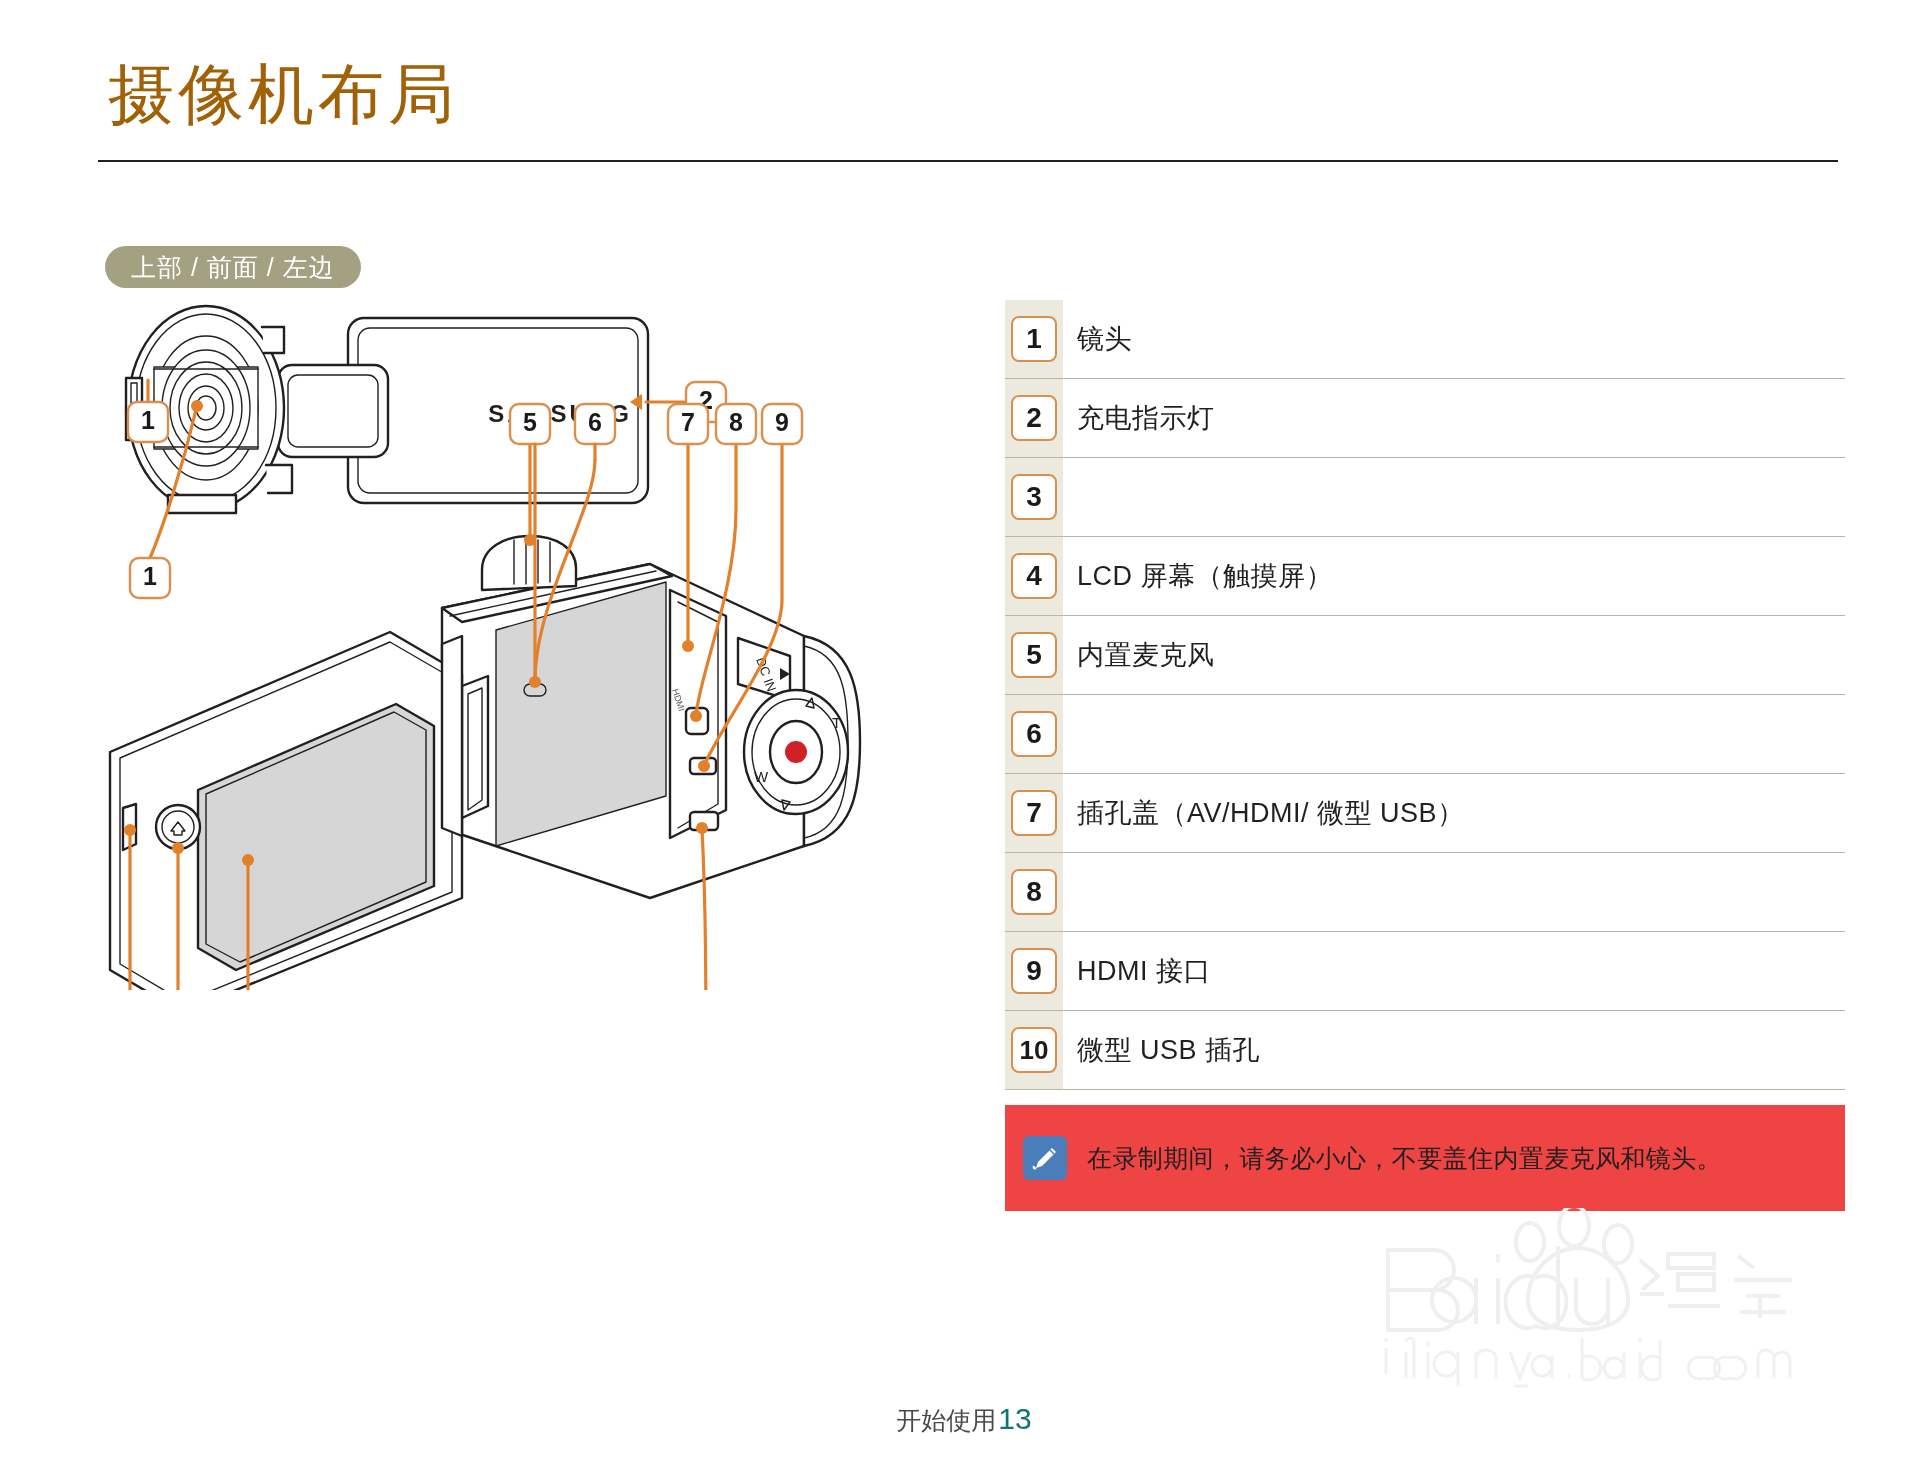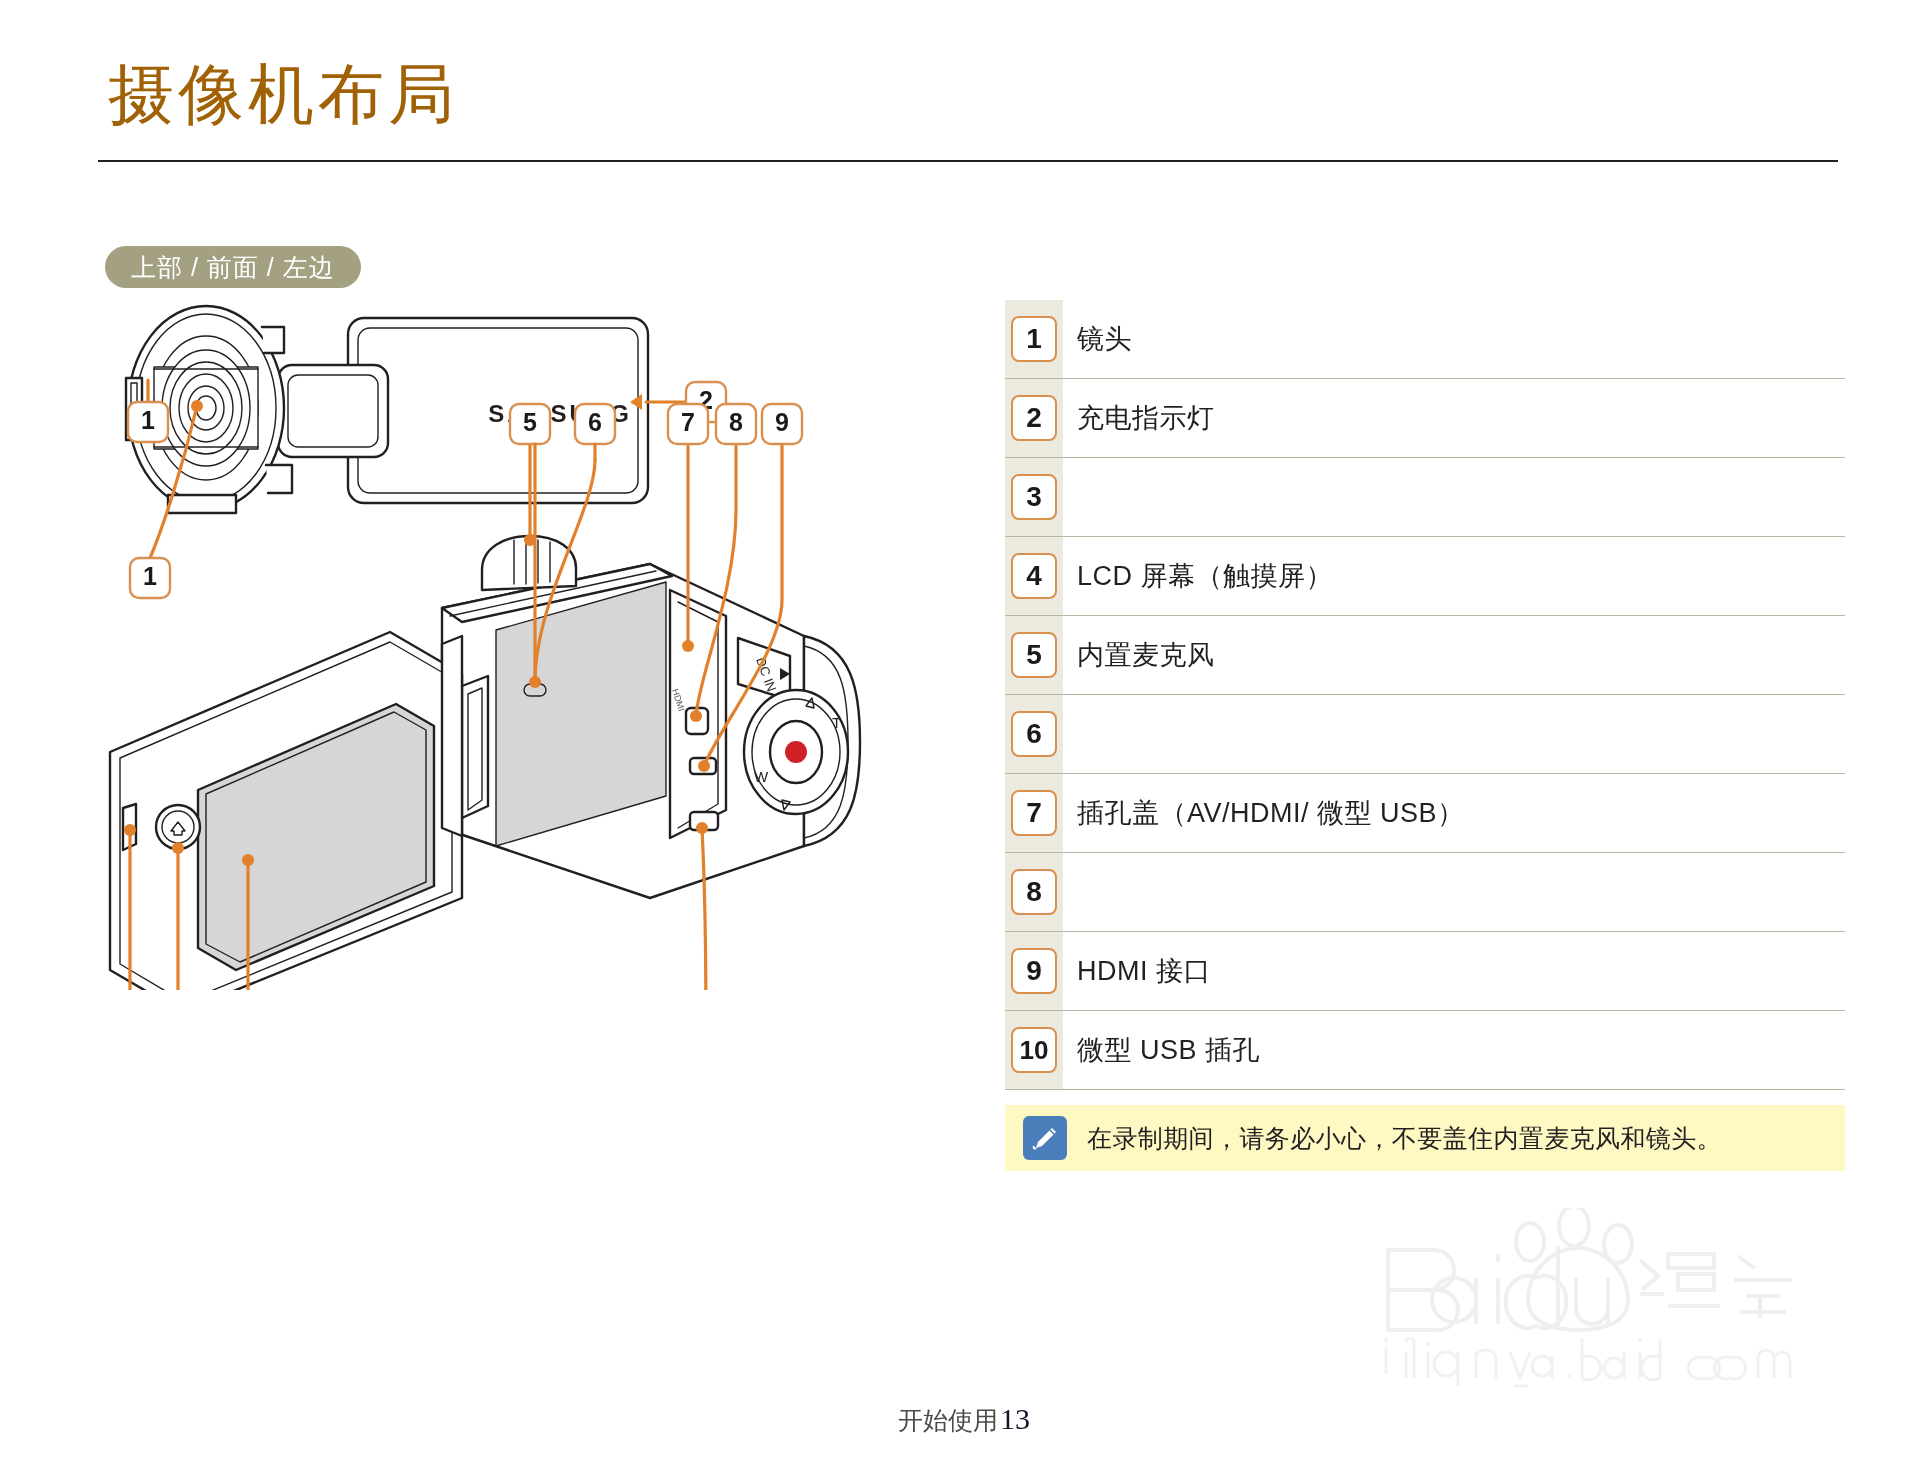--- a/index.html
+++ b/index.html
@@ -121,22 +121,22 @@
     margin: 0 2px;
   }
   .home-glyph svg { display:block; }
 
   
   #note-box {
     position: absolute;
     left: 1005px;
     top: 1105px;
     width: 840px;
-    height: 66px;
-    background: #fef9c3;
+    height: 106px;
+    background: #ef4444;
     display: flex;
     align-items: center;
     padding-left: 18px;
     box-sizing: border-box;
   }
   #note-icon {
     width: 44px;
     height: 44px;
     min-width: 44px;
     border-radius: 6px;
@@ -170,22 +170,21 @@
     left: 0;
     top: 1402px;
     width: 1928px;
     text-align: center;
     font-size: 25px;
     color: #4a4a4a;
   }
   #footer .page-num {
     font-size: 30px;
     margin-left: 2px;
-    color: #0f172a;
-    font-family: Liberation Serif, serif;
+    color: #0f766e;
   }
 </style>
 </head>
 <body>
 
 <div id="page-title">摄像机布局</div>
 <div id="title-rule"></div>
 
 <div id="section-badge">上部 / 前面 / 左边</div>
 

